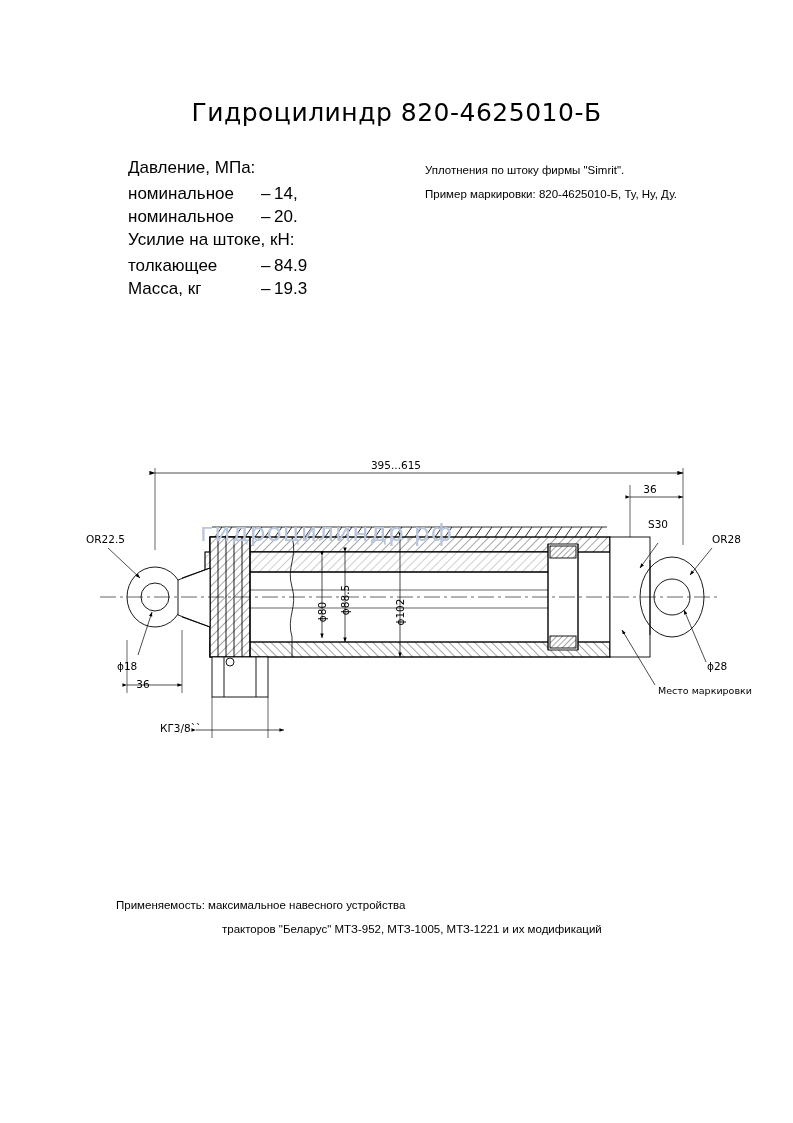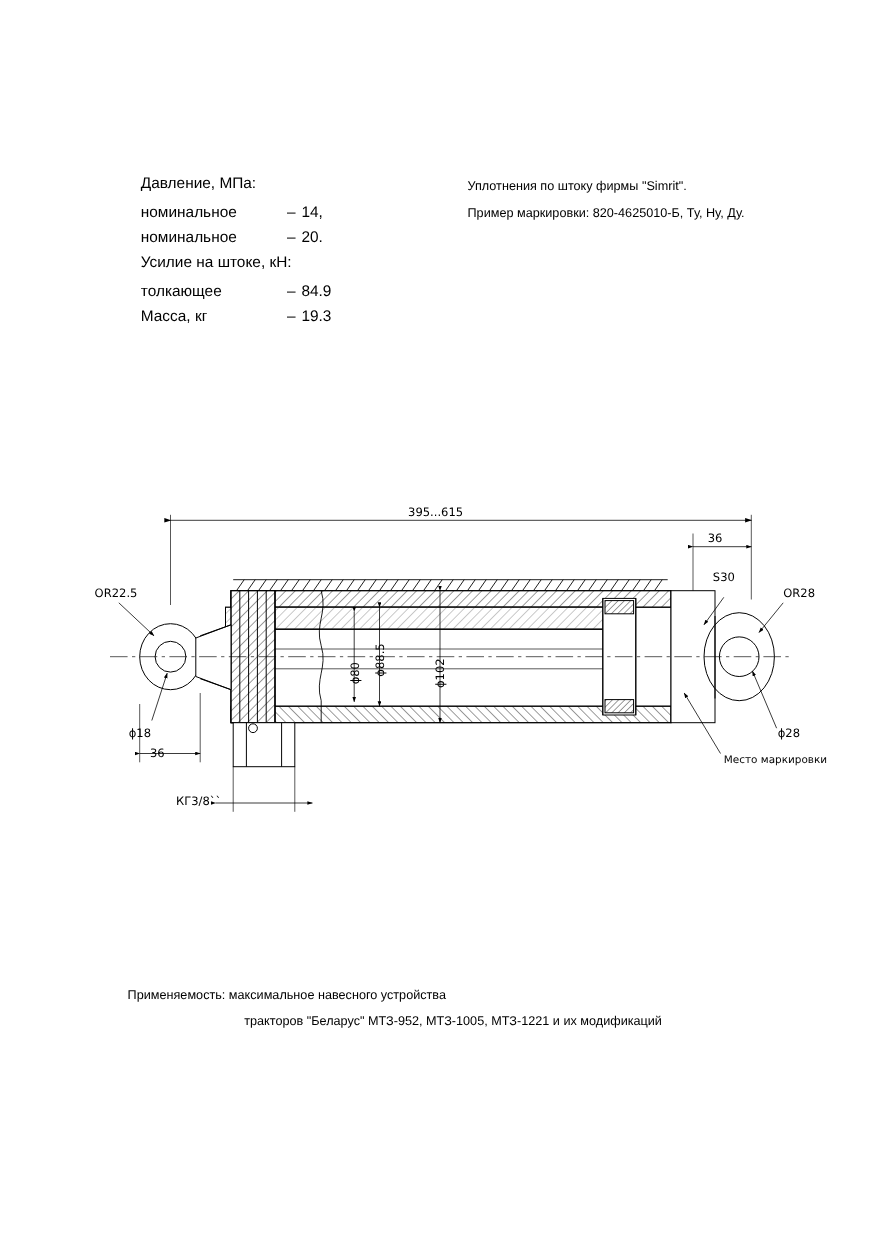--- a/index.html
+++ b/index.html
@@ -30,21 +30,21 @@
     font-size: 25px;
     letter-spacing: 0.5px;
     font-family: "DejaVu Sans", sans-serif;
     font-weight: 400;
   }
   .spec-left {
     position: absolute;
     left: 128px;
     top: 158px;
     width: 250px;
-    font-size: 14px;
+    font-size: 17px;
   }
   .spec-row {
     position: relative;
     height: 23px;
     white-space: nowrap;
   }
   .spec-label {
     position: absolute;
     left: 0;
     top: 0;
@@ -103,20 +103,21 @@
     letter-spacing: 1px;
     pointer-events: none;
     white-space: nowrap;
   }
 </style>
 </head>
 <body>
 
 <div class="page">
 
+  <div class="title">Гидроцилиндр 820-4625010-Б</div>
 
   <div class="spec-left">
     <div class="spec-head">Давление, МПа:</div>
     <div class="spec-row">
       <span class="spec-label">номинальное</span>
       <span class="spec-dash">–</span>
       <span class="spec-value">14,</span>
     </div>
     <div class="spec-row">
       <span class="spec-label">номинальное</span>
@@ -301,19 +302,20 @@
         <text x="707" y="230">ϕ28</text>
         <text x="160" y="292">КГ3/8``</text>
         <text x="658" y="254" font-size="9.5">Место маркировки</text>
         <text x="349" y="160" transform="rotate(-90 349 160)" text-anchor="middle">ϕ88.5</text>
         <text x="326" y="172" transform="rotate(-90 326 172)" text-anchor="middle">ϕ80</text>
         <text x="404" y="172" transform="rotate(-90 404 172)" text-anchor="middle">ϕ102</text>
       </g>
     </svg>
   </div>
 
+  <div class="wm">гидроцилиндр.рф</div>
 
   <div class="footer">
     <div class="footer-l1">Применяемость: максимальное навесного устройства</div>
     <div class="footer-l2">тракторов "Беларус" МТЗ-952, МТЗ-1005, МТЗ-1221 и их модификаций</div>
   </div>
 
 </div>
 
 </body></html>

